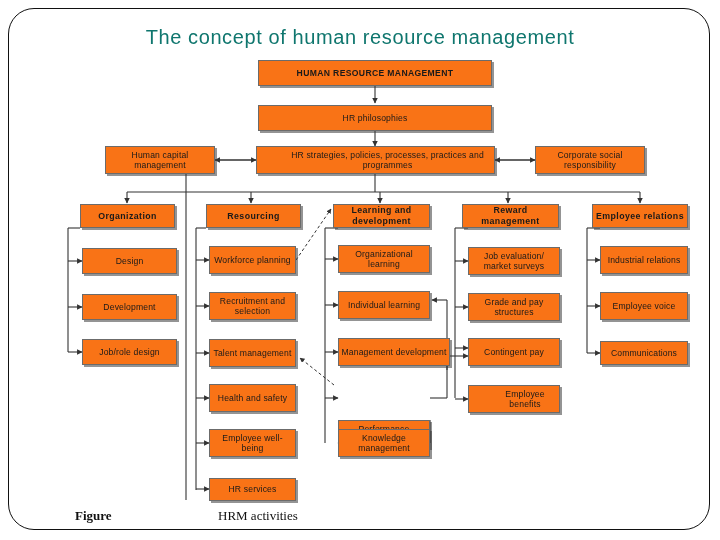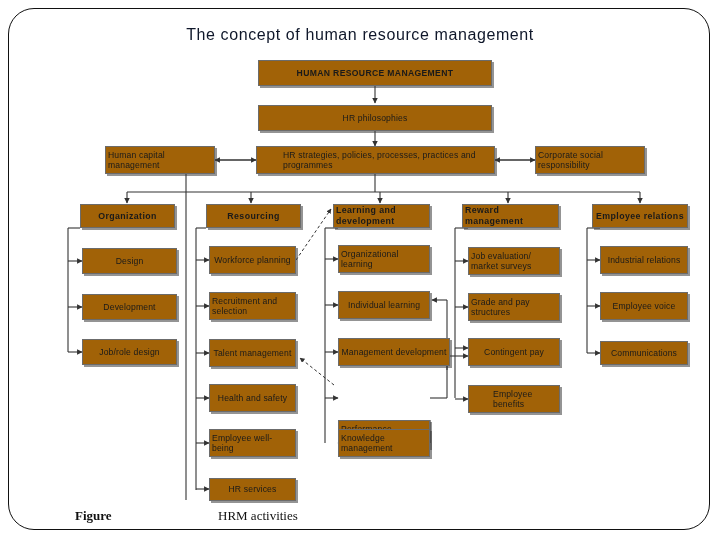--- a/index.html
+++ b/index.html
@@ -1,23 +1,23 @@
 <!DOCTYPE html>
 <html><head>
 <meta charset="utf-8">
 <style>
   html,body{margin:0;padding:0;background:#ffffff;}
   body{width:720px;height:540px;overflow:hidden;font-family:"Liberation Sans",sans-serif;}
   #stage{position:relative;width:720px;height:540px;background:#fff;}
   .frame{position:absolute;left:8px;top:8px;width:702px;height:522px;border:1.6px solid #111;border-radius:26px;box-sizing:border-box;pointer-events:none;}
   svg.wires{position:absolute;left:0;top:0;width:720px;height:540px;}
-  .title{position:absolute;left:0;top:26px;width:720px;text-align:center;font-family:"Liberation Sans",sans-serif;font-size:16px;color:#0f172a;letter-spacing:.6px;}
-  .node{position:absolute;box-sizing:border-box;background:#a16207;border:1px solid #6b6b6b;
+  .title{position:absolute;left:0;top:26px;width:720px;text-align:center;font-family:"Liberation Sans",sans-serif;font-size:20px;color:#0f766e;letter-spacing:.6px;}
+  .node{position:absolute;box-sizing:border-box;background:#f97316;border:1px solid #6b6b6b;
         box-shadow:2px 2px 0 rgba(60,60,60,.55);
-        display:flex;align-items:center;justify-content:center;
+        display:flex;align-items:center;justify-content:center;text-align:center;
         font-size:8.6px;color:#1a1a1a;line-height:1.22;letter-spacing:.15px;padding:1px 2px;}
   .node.strong{font-weight:bold;letter-spacing:.35px;}
   .node.head{font-weight:bold;font-size:8.8px;letter-spacing:.4px;}
   .cap{position:absolute;left:75px;top:508px;font-family:"Liberation Serif",serif;font-size:13px;color:#111;}
   .cap b{font-weight:bold;}
   .cap .t{position:absolute;left:98px;top:0;white-space:nowrap;font-weight:normal;margin-left:45px;}
 </style>
 </head>
 <body>
 

